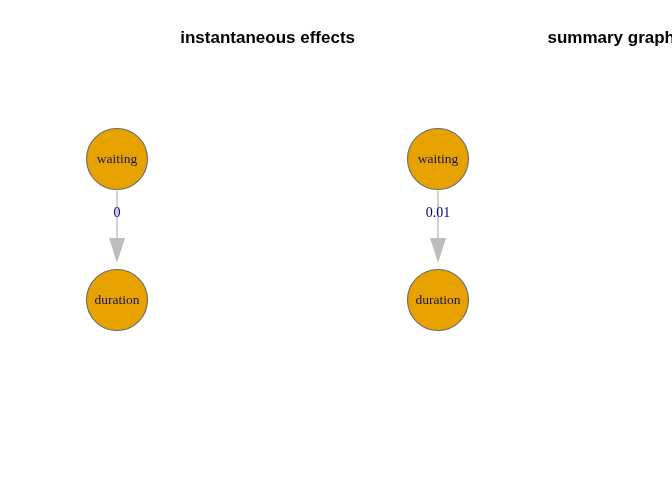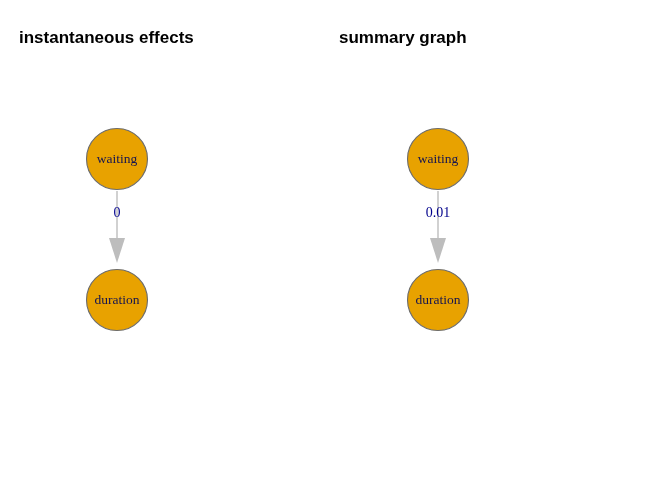--- a/index.html
+++ b/index.html
@@ -33,21 +33,21 @@
     height: 480px;
   }
   .panel-left  { left: 0px; }
   .panel-right { left: 320px; }
 
   .panel-title {
     position: absolute;
     top: 28px;
     left: 0;
     width: 336px;
-    text-align: left;
+    text-align: right;
     font-family: "Liberation Sans", sans-serif;
     font-weight: bold;
     font-size: 17px;
     line-height: 20px;
     color: #000000;
     letter-spacing: 0px;
     white-space: nowrap;
   }
   .panel-title.offset-left  { transform: translateX(19px); }
   .panel-title.offset-right { transform: translateX(19px); }

